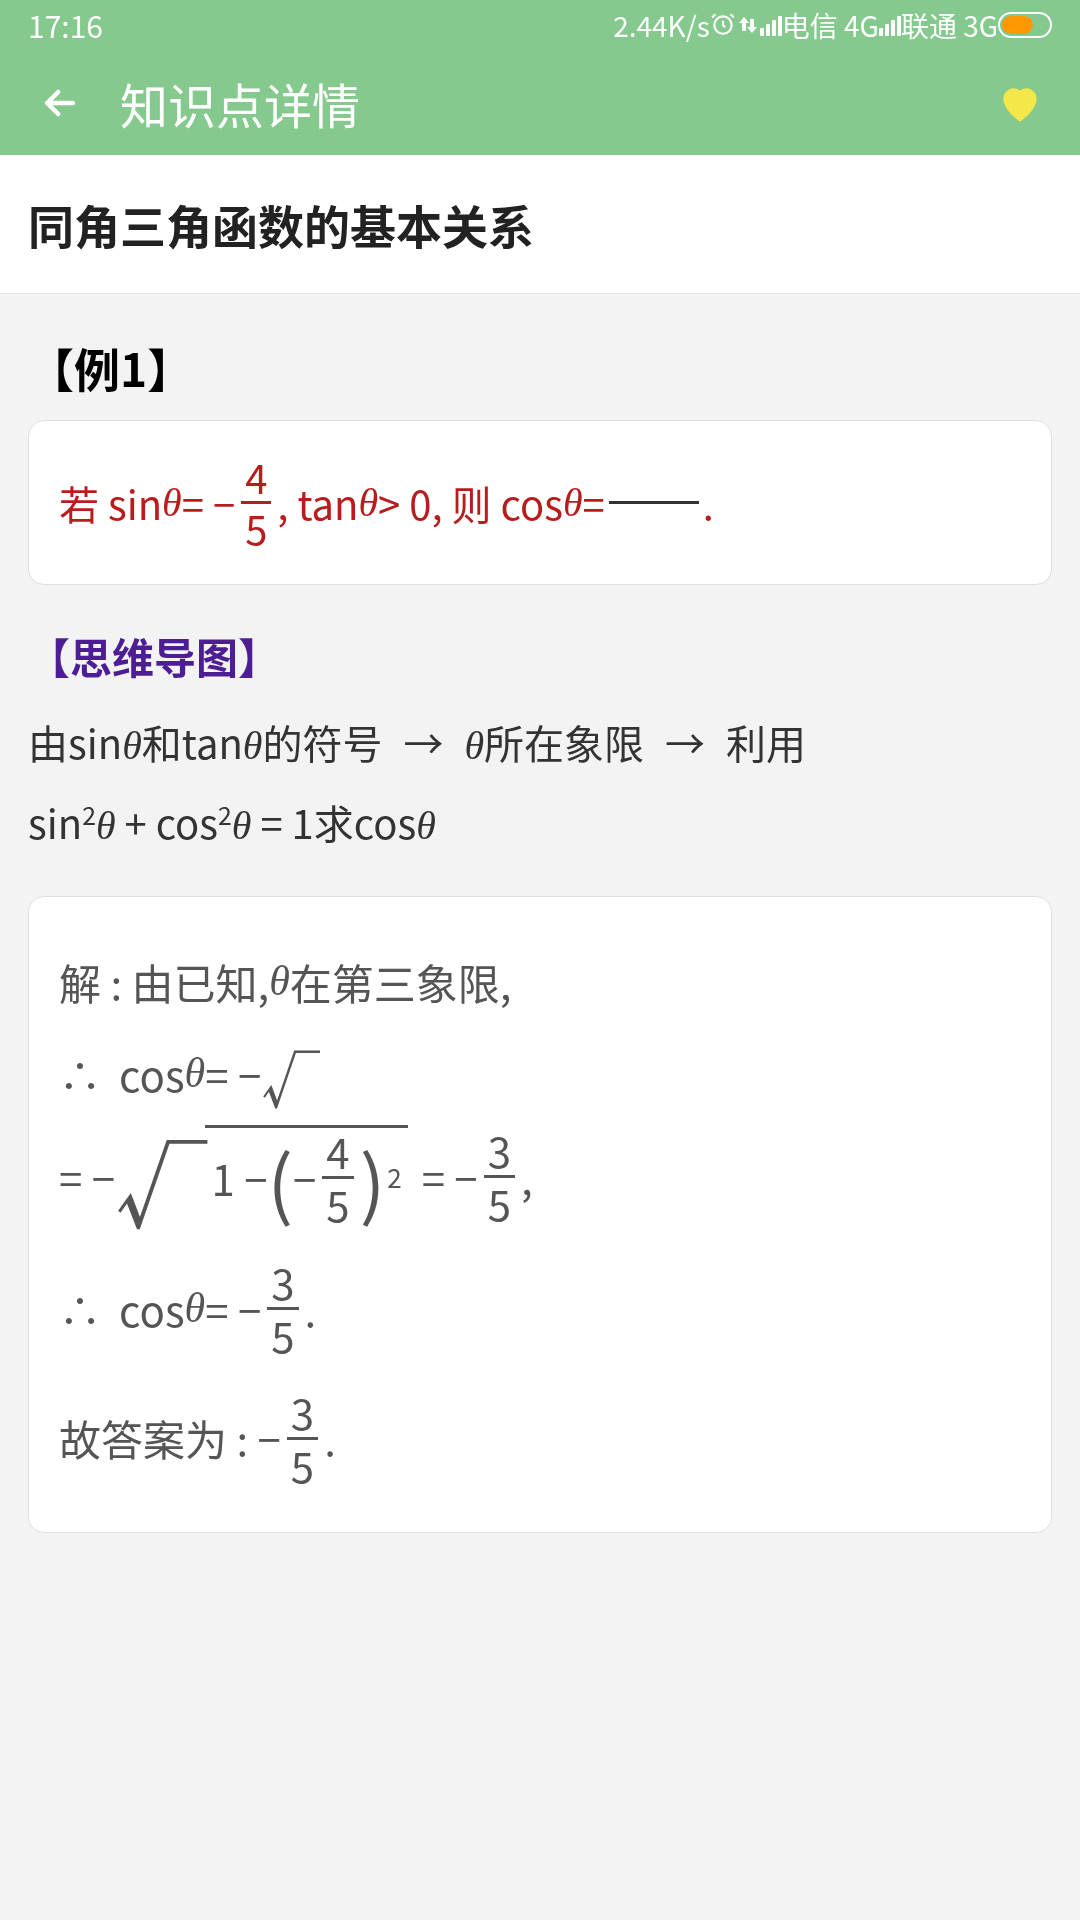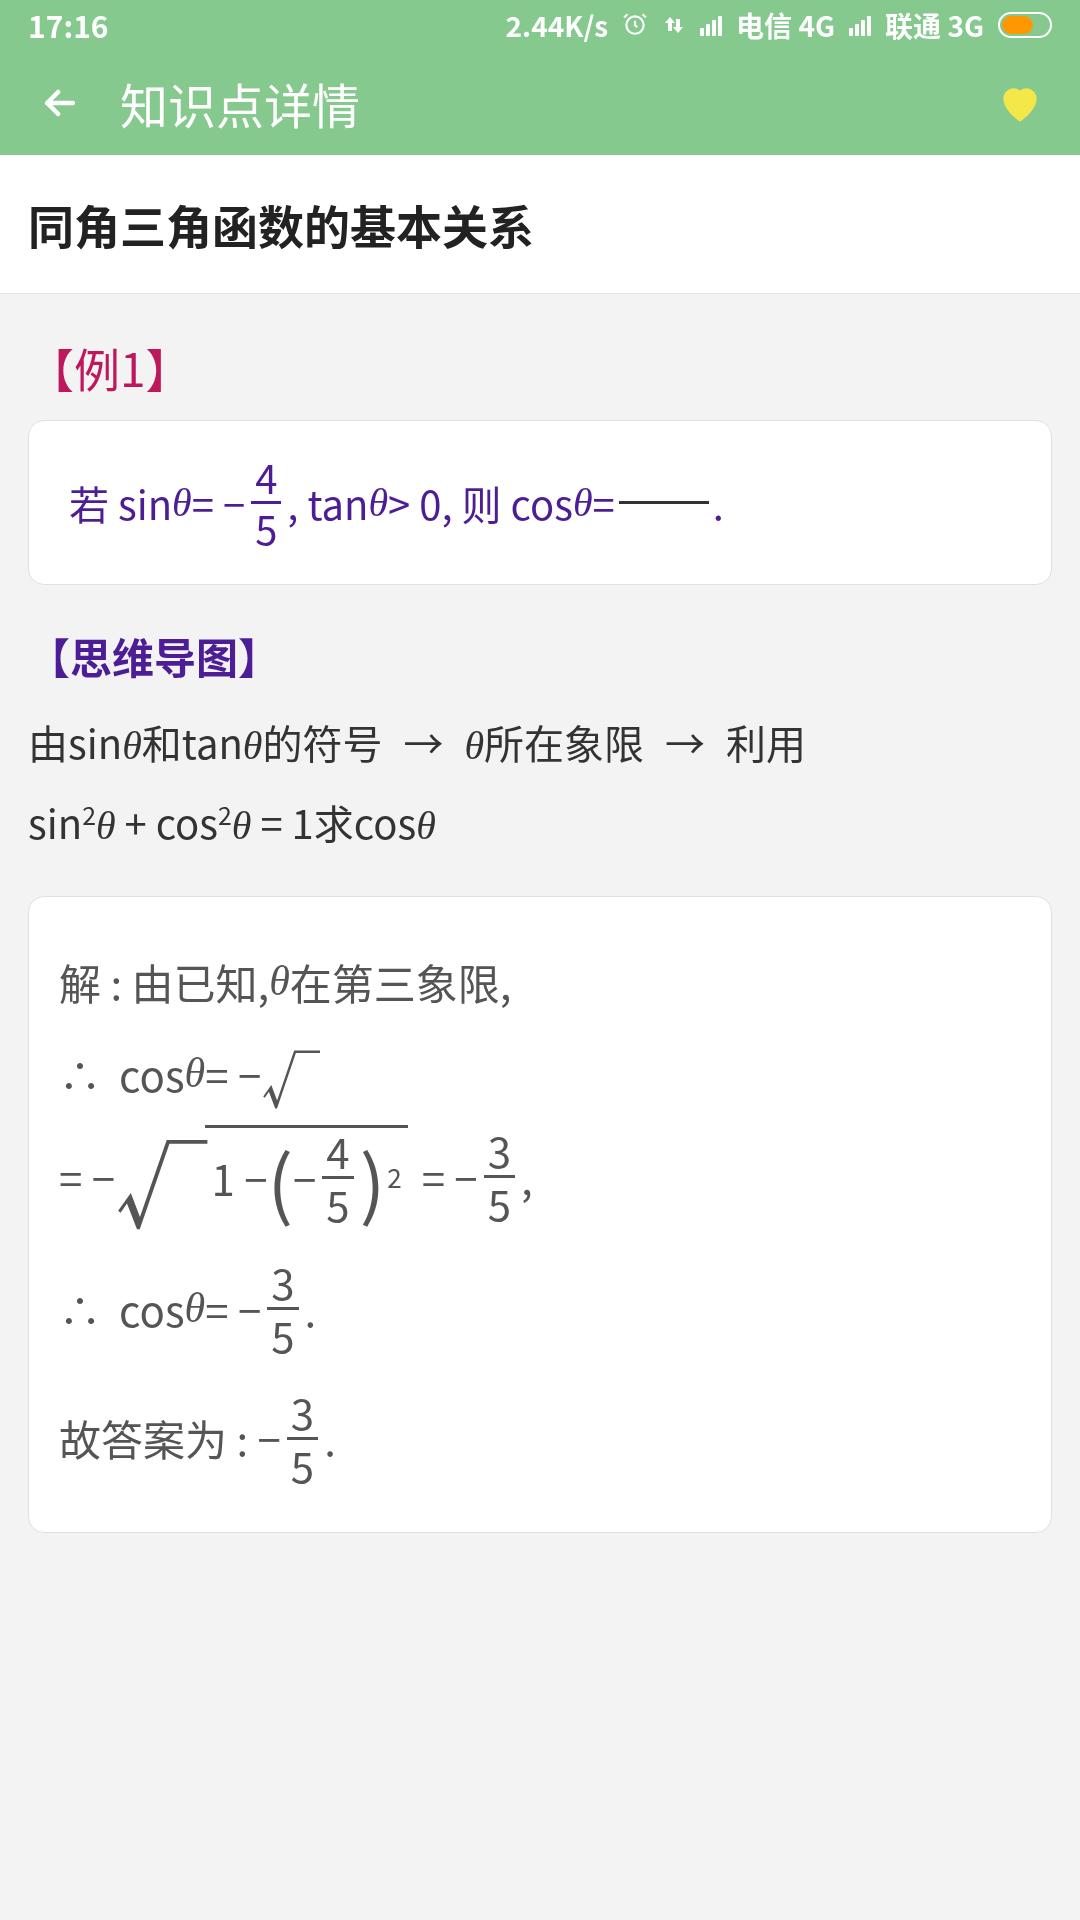--- a/index.html
+++ b/index.html
@@ -5,24 +5,24 @@
   * { margin:0; padding:0; box-sizing:border-box; }
   body {
     width:1080px; height:1920px;
     font-family:"Noto Sans CJK SC","PingFang SC","Microsoft YaHei",sans-serif;
     background:#f3f3f3; color:#222; overflow:hidden;
   }
   
   .status-bar{
     height:50px; background:#85c98e; color:#fff;
     display:flex; align-items:center; padding:0 28px;
-    font-size:28px; font-weight:700;
+    font-size:28px; font-weight:400;
   }
   .status-left{flex:0 0 auto;font-size:30px;}
-  .status-right{margin-left:auto;display:flex;align-items:center;gap:14px;}
+  .status-right{margin-left:auto;display:flex;align-items:center;}
   .sig{display:inline-flex;align-items:flex-end;gap:2px;height:22px;}
   .sig span{width:4px;background:#fff;border-radius:1px;}
   .sig span:nth-child(1){height:8px}.sig span:nth-child(2){height:12px}
   .sig span:nth-child(3){height:16px}.sig span:nth-child(4){height:20px}
   .battery{width:54px;height:26px;border:2px solid #fff;border-radius:13px;position:relative;overflow:hidden;}
   .battery::after{content:"";position:absolute;left:2px;top:2px;bottom:2px;width:62%;background:#ff9800;border-radius:10px;}
   
   .app-bar{
     height:105px;background:#85c98e;color:#fff;
     display:flex;align-items:center;padding:0 30px;
@@ -31,24 +31,24 @@
   .app-title{font-size:48px;margin-left:30px;font-weight:400;}
   .heart{margin-left:auto;display:flex;align-items:center;justify-content:center;width:60px;height:60px;}
   
   .title-band{
     background:#fff;border-bottom:1px solid #e5e5e5;
     padding:36px 28px;
   }
   .title-band h1{font-size:46px;font-weight:700;color:#222;}
   
   .content{padding:40px 28px 0;}
-  .label-ex{color:#be185d;font-size:46px;font-weight:400;margin-bottom:20px;}
+  .label-ex{color:#000000;font-size:46px;font-weight:700;margin-bottom:20px;}
   .card{
     background:#fff;border:1px solid #e0e0e0;border-radius:16px;
-    padding:34px 40px;font-size:40px;line-height:1.9;color:#4c1d95;
+    padding:34px 30px;font-size:40px;line-height:1.9;color:#b91c1c;
   }
   .sub-head{font-size:42px;font-weight:700;color:#4c1d95;margin:40px 0 18px;}
   .mind-line{font-size:40px;line-height:1.9;color:#333;margin-bottom:32px;}
   .sol-card{
     background:#fff;border:1px solid #e0e0e0;border-radius:16px;
     padding:34px 30px;font-size:42px;color:#555;line-height:1.95;
   }
   .sol-card .row{display:flex;align-items:center;flex-wrap:nowrap;margin:10px 0;}
   .it{font-style:italic;font-family:Georgia,'Times New Roman',serif;}
   .sup{font-size:0.62em;vertical-align:super;}

